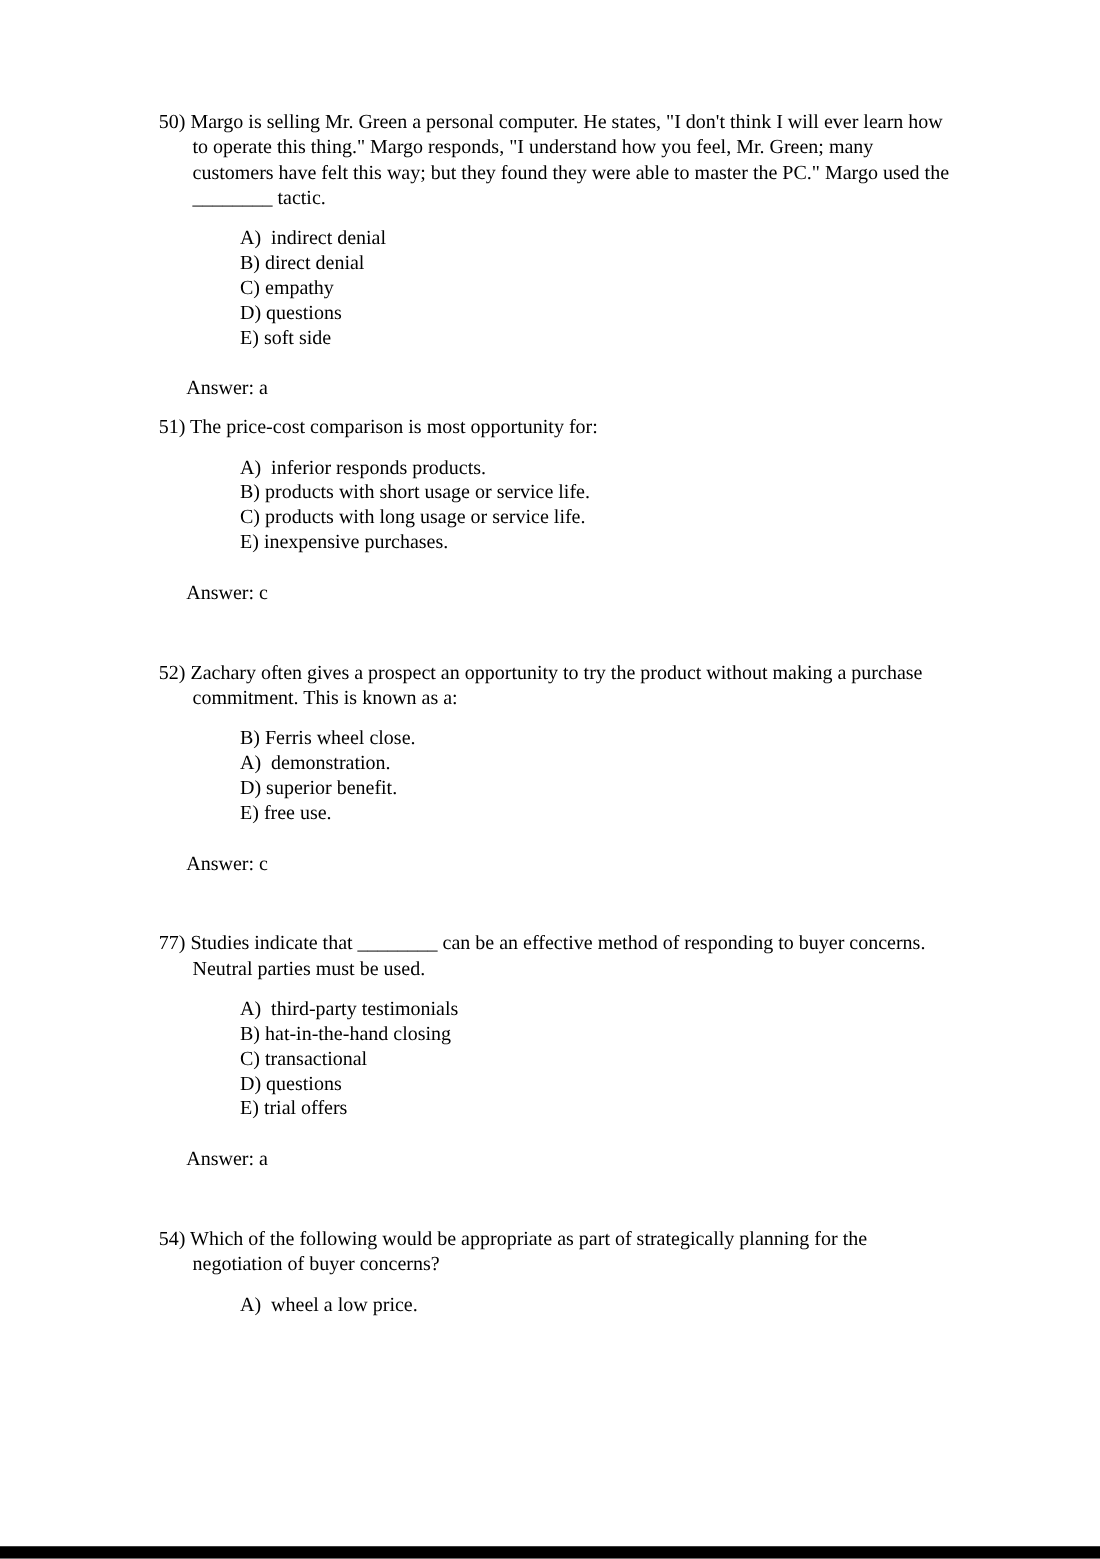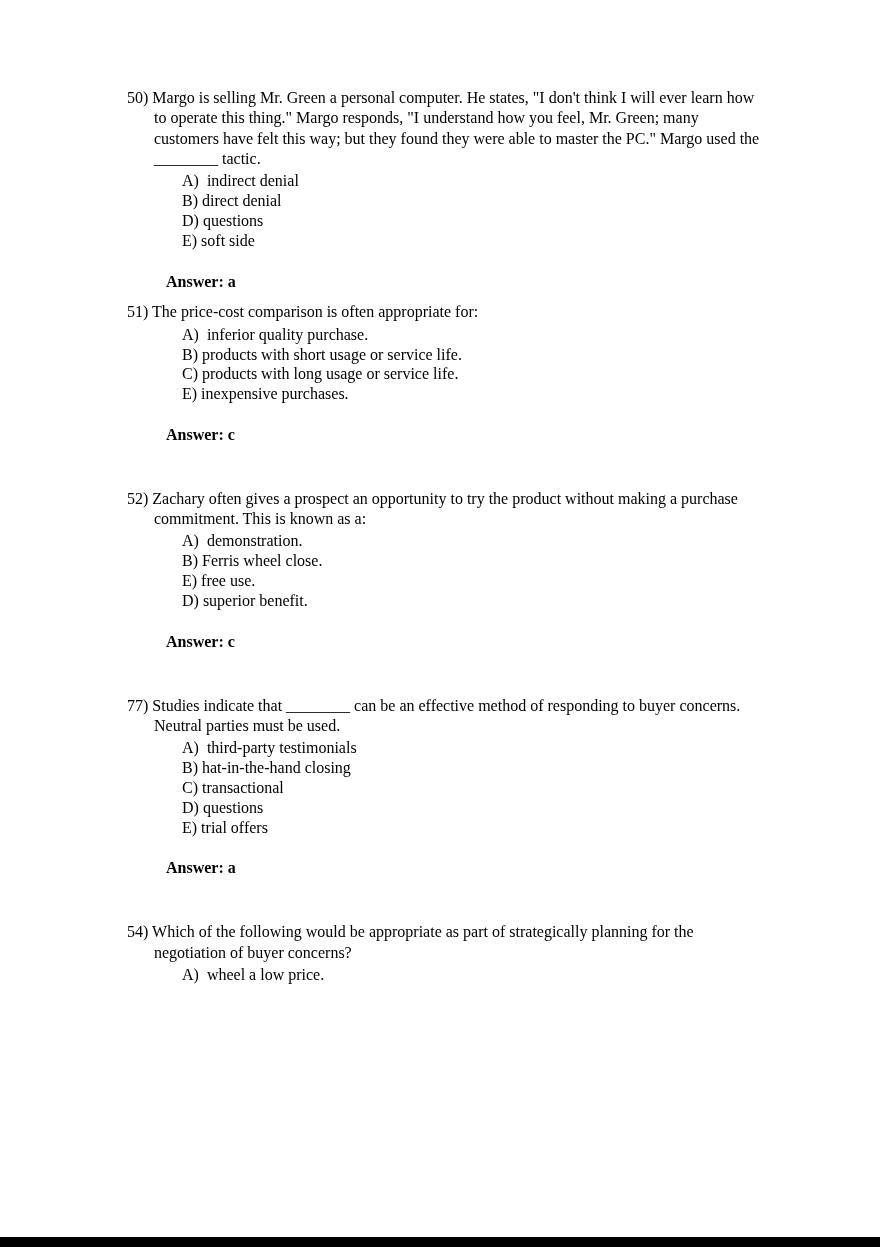--- a/index.html
+++ b/index.html
@@ -24,76 +24,76 @@
   .question + .question { margin-top: 44px; }
   .question.tight { margin-top: 11px; }
   .q-text {
     margin: 0;
     padding-left: 27px;
     text-indent: -27px;
     line-height: 1.27;
   }
   .q-num { display: inline; }
   .options {
-    margin: 2px;
+    margin: 12px;
     padding-left: 53px;
   }
   .option {
     margin: 0;
     line-height: 1.24;
     white-space: pre-wrap;
   }
   .answer {
-    margin: 21px 0 0 39px;
+    margin: 21px 0 0 22px;
     line-height: 1.24;
-    font-weight: bold;
   }
   .bottom-bar {
     position: absolute;
     left: 0;
     right: 0;
     bottom: 0;
     height: 10px;
     background: #000000;
   }
 </style>
 </head>
 <body>
 
 <div class="page">
 
   <div class="question">
     <p class="q-text"><span class="q-num">50)</span> <span>Margo is selling Mr. Green a personal computer. He states, "I don't think I will ever learn how to operate this thing." Margo responds, "I understand how you feel, Mr. Green; many customers have felt this way; but they found they were able to master the PC." Margo used the ________ tactic.</span></p>
     <div class="options">
       <p class="option">A)  indirect denial</p>
       <p class="option">B) direct denial</p>
+      <p class="option">C) empathy</p>
       <p class="option">D) questions</p>
       <p class="option">E) soft side</p>
     </div>
     <p class="answer">Answer: a</p>
   </div>
 
   <div class="question tight">
-    <p class="q-text"><span class="q-num">51)</span> <span>The price-cost comparison is often appropriate for:</span></p>
+    <p class="q-text"><span class="q-num">51)</span> <span>The price-cost comparison is most opportunity for:</span></p>
     <div class="options">
-      <p class="option">A)  inferior quality purchase.</p>
+      <p class="option">A)  inferior responds products.</p>
       <p class="option">B) products with short usage or service life.</p>
       <p class="option">C) products with long usage or service life.</p>
       <p class="option">E) inexpensive purchases.</p>
     </div>
     <p class="answer">Answer: c</p>
   </div>
 
   <div class="question">
     <p class="q-text"><span class="q-num">52)</span> <span>Zachary often gives a prospect an opportunity to try the product without making a purchase commitment. This is known as a:</span></p>
     <div class="options">
+      <p class="option">B) Ferris wheel close.</p>
       <p class="option">A)  demonstration.</p>
-      <p class="option">B) Ferris wheel close.</p>
+      <p class="option">D) superior benefit.</p>
       <p class="option">E) free use.</p>
-      <p class="option">D) superior benefit.</p>
     </div>
     <p class="answer">Answer: c</p>
   </div>
 
   <div class="question">
     <p class="q-text"><span class="q-num">77)</span> <span>Studies indicate that ________ can be an effective method of responding to buyer concerns. Neutral parties must be used.</span></p>
     <div class="options">
       <p class="option">A)  third-party testimonials</p>
       <p class="option">B) hat-in-the-hand closing</p>
       <p class="option">C) transactional</p>

